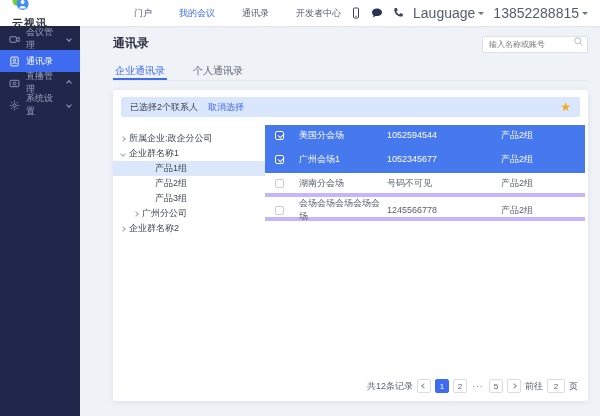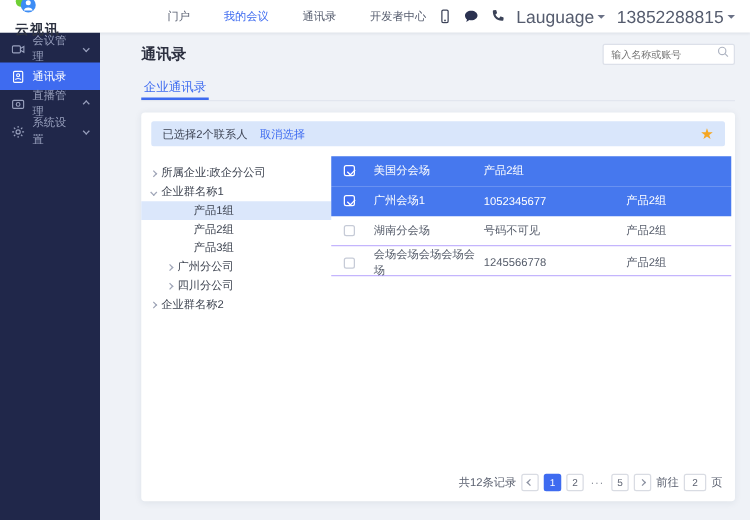--- a/index.html
+++ b/index.html
@@ -66,21 +66,21 @@
   .tree { width:152px; padding-top:6px; }
   .tree-item { height:15px; display:flex; align-items:center; font-size:9px; color:#3d4350;
                cursor:pointer; white-space:nowrap; overflow:hidden; }
   .tree-item .chev { margin-right:4px; }
   .tree-item.selected { background:#dbe7fb; }
 
   
   .table { flex:1; margin-right:3px; }
   .thead, .trow { display:grid; grid-template-columns:24px 88px 114px 1fr; align-items:center; padding-left:10px; }
   .thead { height:20px; font-size:9px; color:#9aa1b0; }
-  .trow { height:24px; font-size:9px; color:#565d6b; border-bottom:1px solid #c4b5fd; cursor:pointer; }
+  .trow { height:24px; font-size:9px; color:#565d6b; border-bottom:4px solid #c4b5fd; cursor:pointer; }
   .trow.selected { background:#4678ee; color:#fff; border-bottom-color:transparent; }
   .cb { width:9px; height:9px; border:1px solid #c6cbd7; border-radius:2px; background:#fff;
         position:relative; display:inline-block; cursor:pointer; }
   .cb.checked { background:#3e6bf0; border-color:#fff; }
   .cb.checked::after { content:""; position:absolute; left:2.5px; top:0.5px; width:3px; height:5px;
         border:solid #fff; border-width:0 1.5px 1.5px 0; transform:rotate(45deg); }
 
   
   .pagination { position:absolute; right:10px; bottom:8px; display:flex; align-items:center; gap:4px;
                 font-size:9px; color:#5b6170;margin-top:22px; }
@@ -216,20 +216,21 @@
 
     <div class="search-box">
       <input type="text" placeholder="输入名称或账号" style="">
       <svg class="sicon-search" width="11" height="11">
           <use href="#icon-search"></use>
         </svg>
     </div>
 
     <div class="tabs">
         <div class="tab active">企业通讯录</div>
+        <div class="tab">个人通讯录</div>
       </div>
 
     <section class="card">
       <div class="banner">
         <span>已选择2个联系人</span>
         <a>取消选择</a>
         <span class="star">★</span>
       </div>
 
       <div class="card-body">
@@ -250,35 +251,32 @@
     <i class="chev hidden"></i>
     <span class="lbl">产品2组</span>
   </div>
             <div class="tree-item" style="padding-left: 34px;">
     <i class="chev hidden"></i>
     <span class="lbl">产品3组</span>
   </div>
             <div class="tree-item" style="padding-left: 21px;">
     <i class="chev right"></i>
     <span class="lbl">广州分公司</span>
-  </div>
-            <div class="tree-item" style="padding-left: 21px;">
-    <i class="chev right"></i>
-    <span class="lbl">四川分公司</span>
   </div>
             <div class="tree-item" style="padding-left: 8px;">
     <i class="chev right"></i>
     <span class="lbl">企业群名称2</span>
   </div>
           </div>
         <div class="table">
           <div>
               <div class="trow selected">
     <span class="cb checked"></span>
     <span class="c-name">美国分会场</span>
+    <span class="c-num">1052594544</span>
     <span class="c-dept">产品2组</span>
   </div>
               <div class="trow selected">
     <span class="cb checked"></span>
     <span class="c-name">广州会场1</span>
     <span class="c-num">1052345677</span>
     <span class="c-dept">产品2组</span>
   </div>
               <div class="trow">
     <span class="cb"></span>

